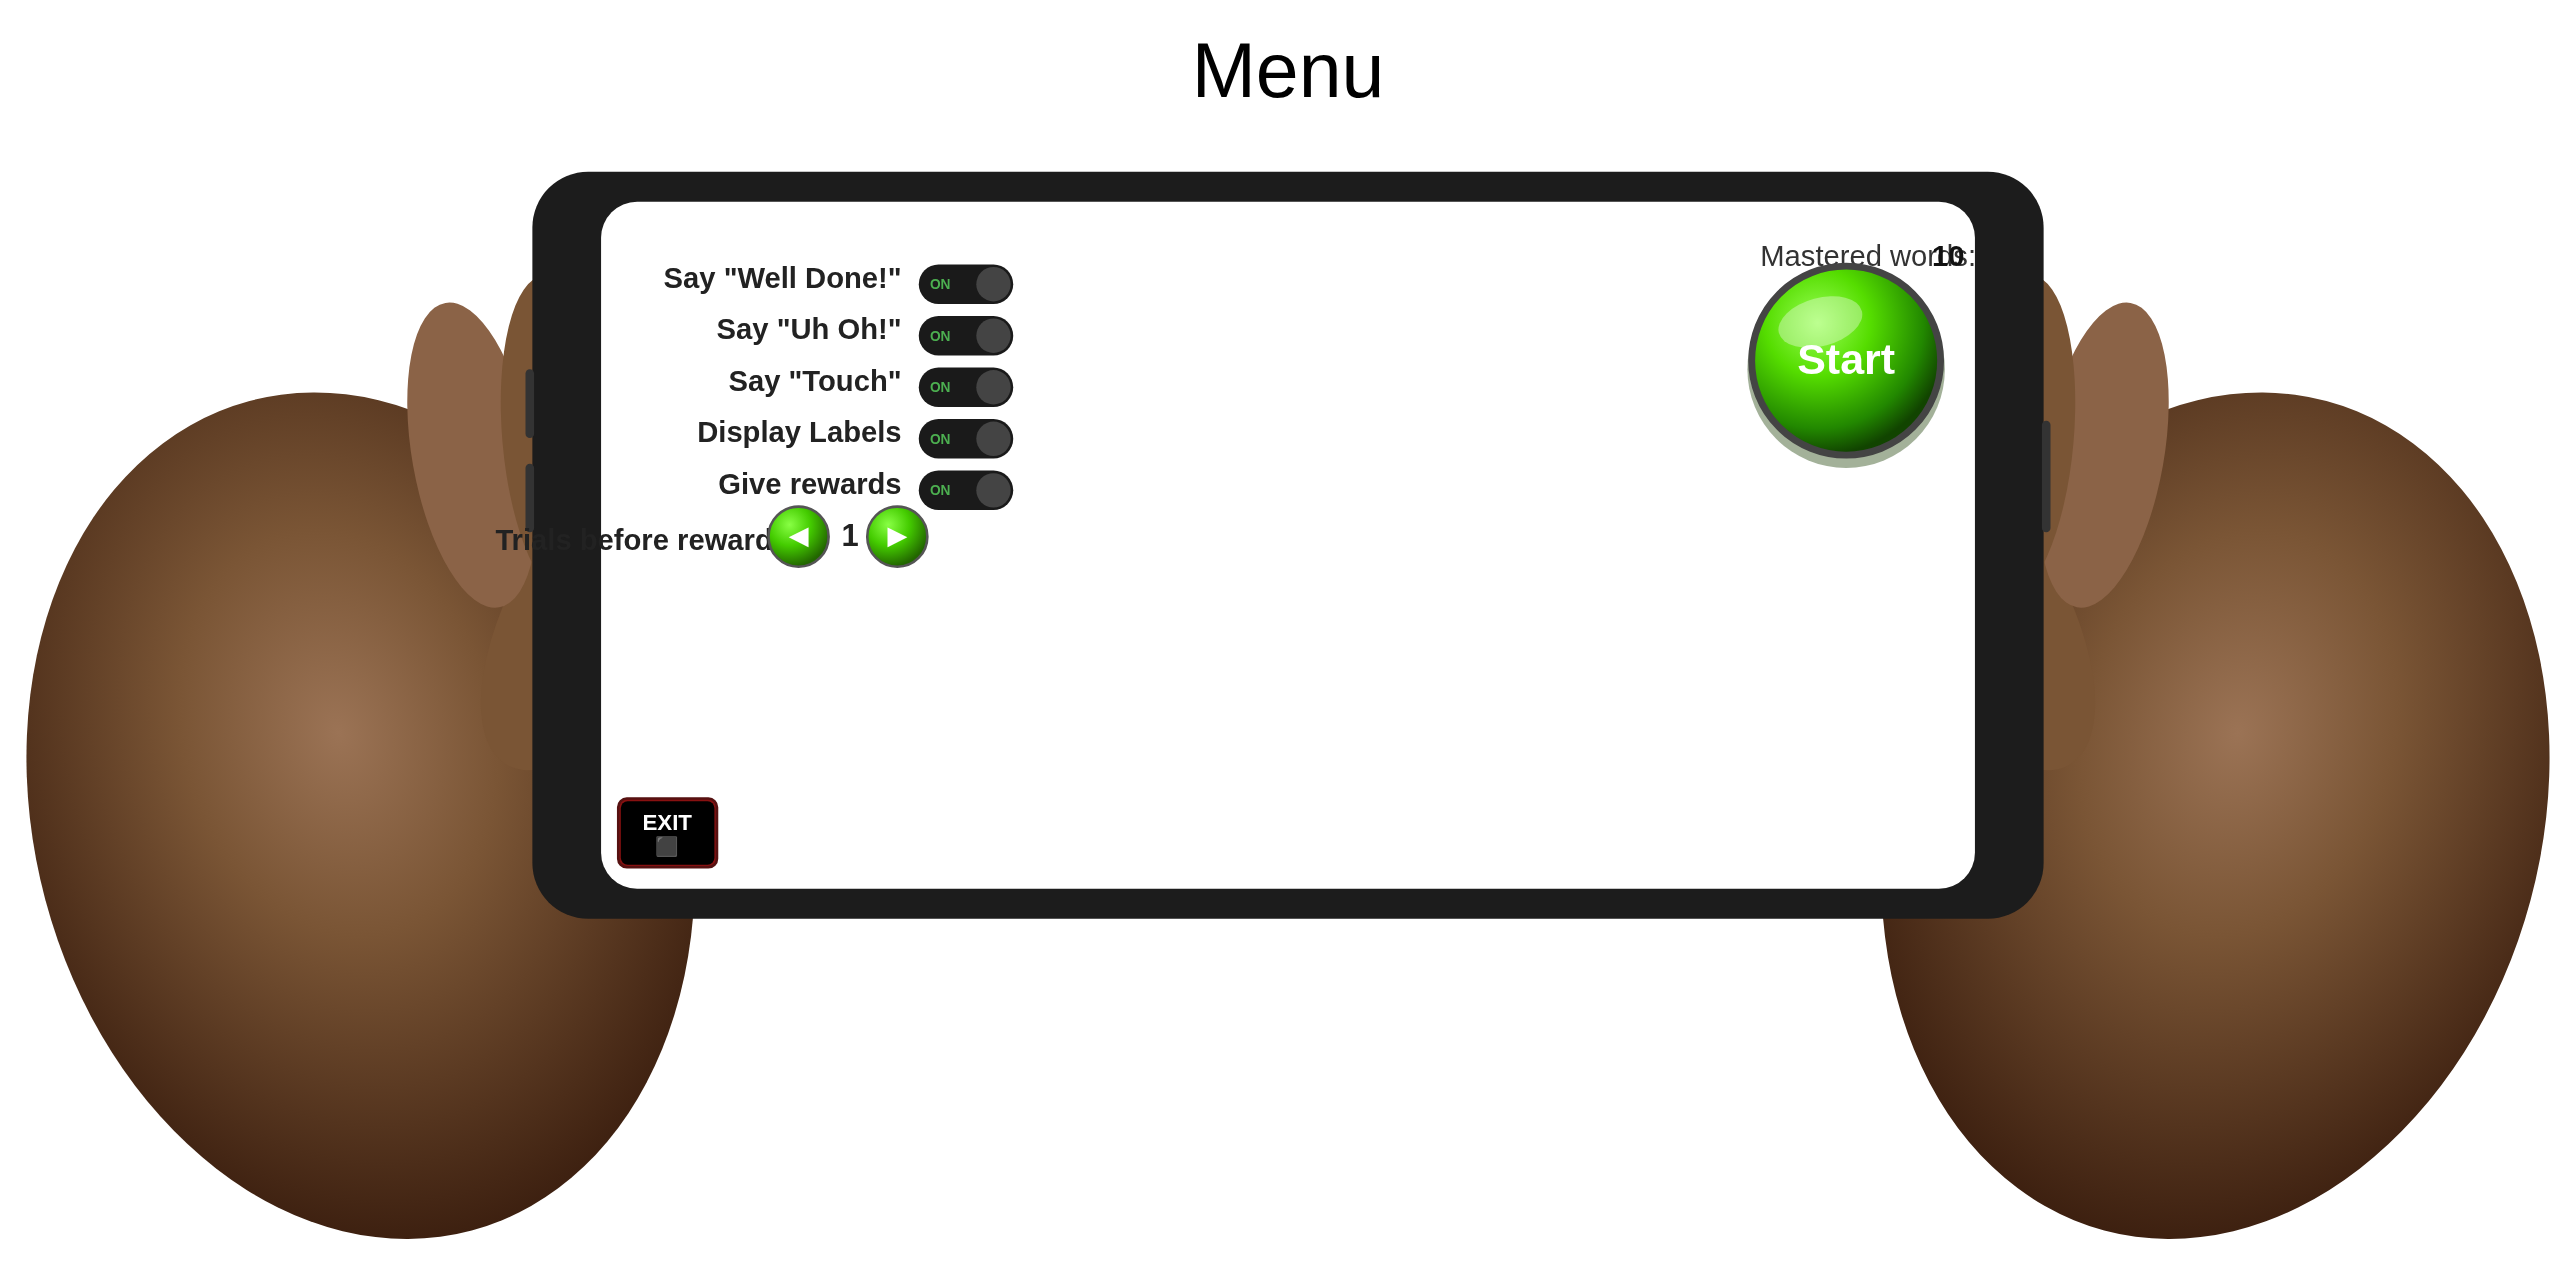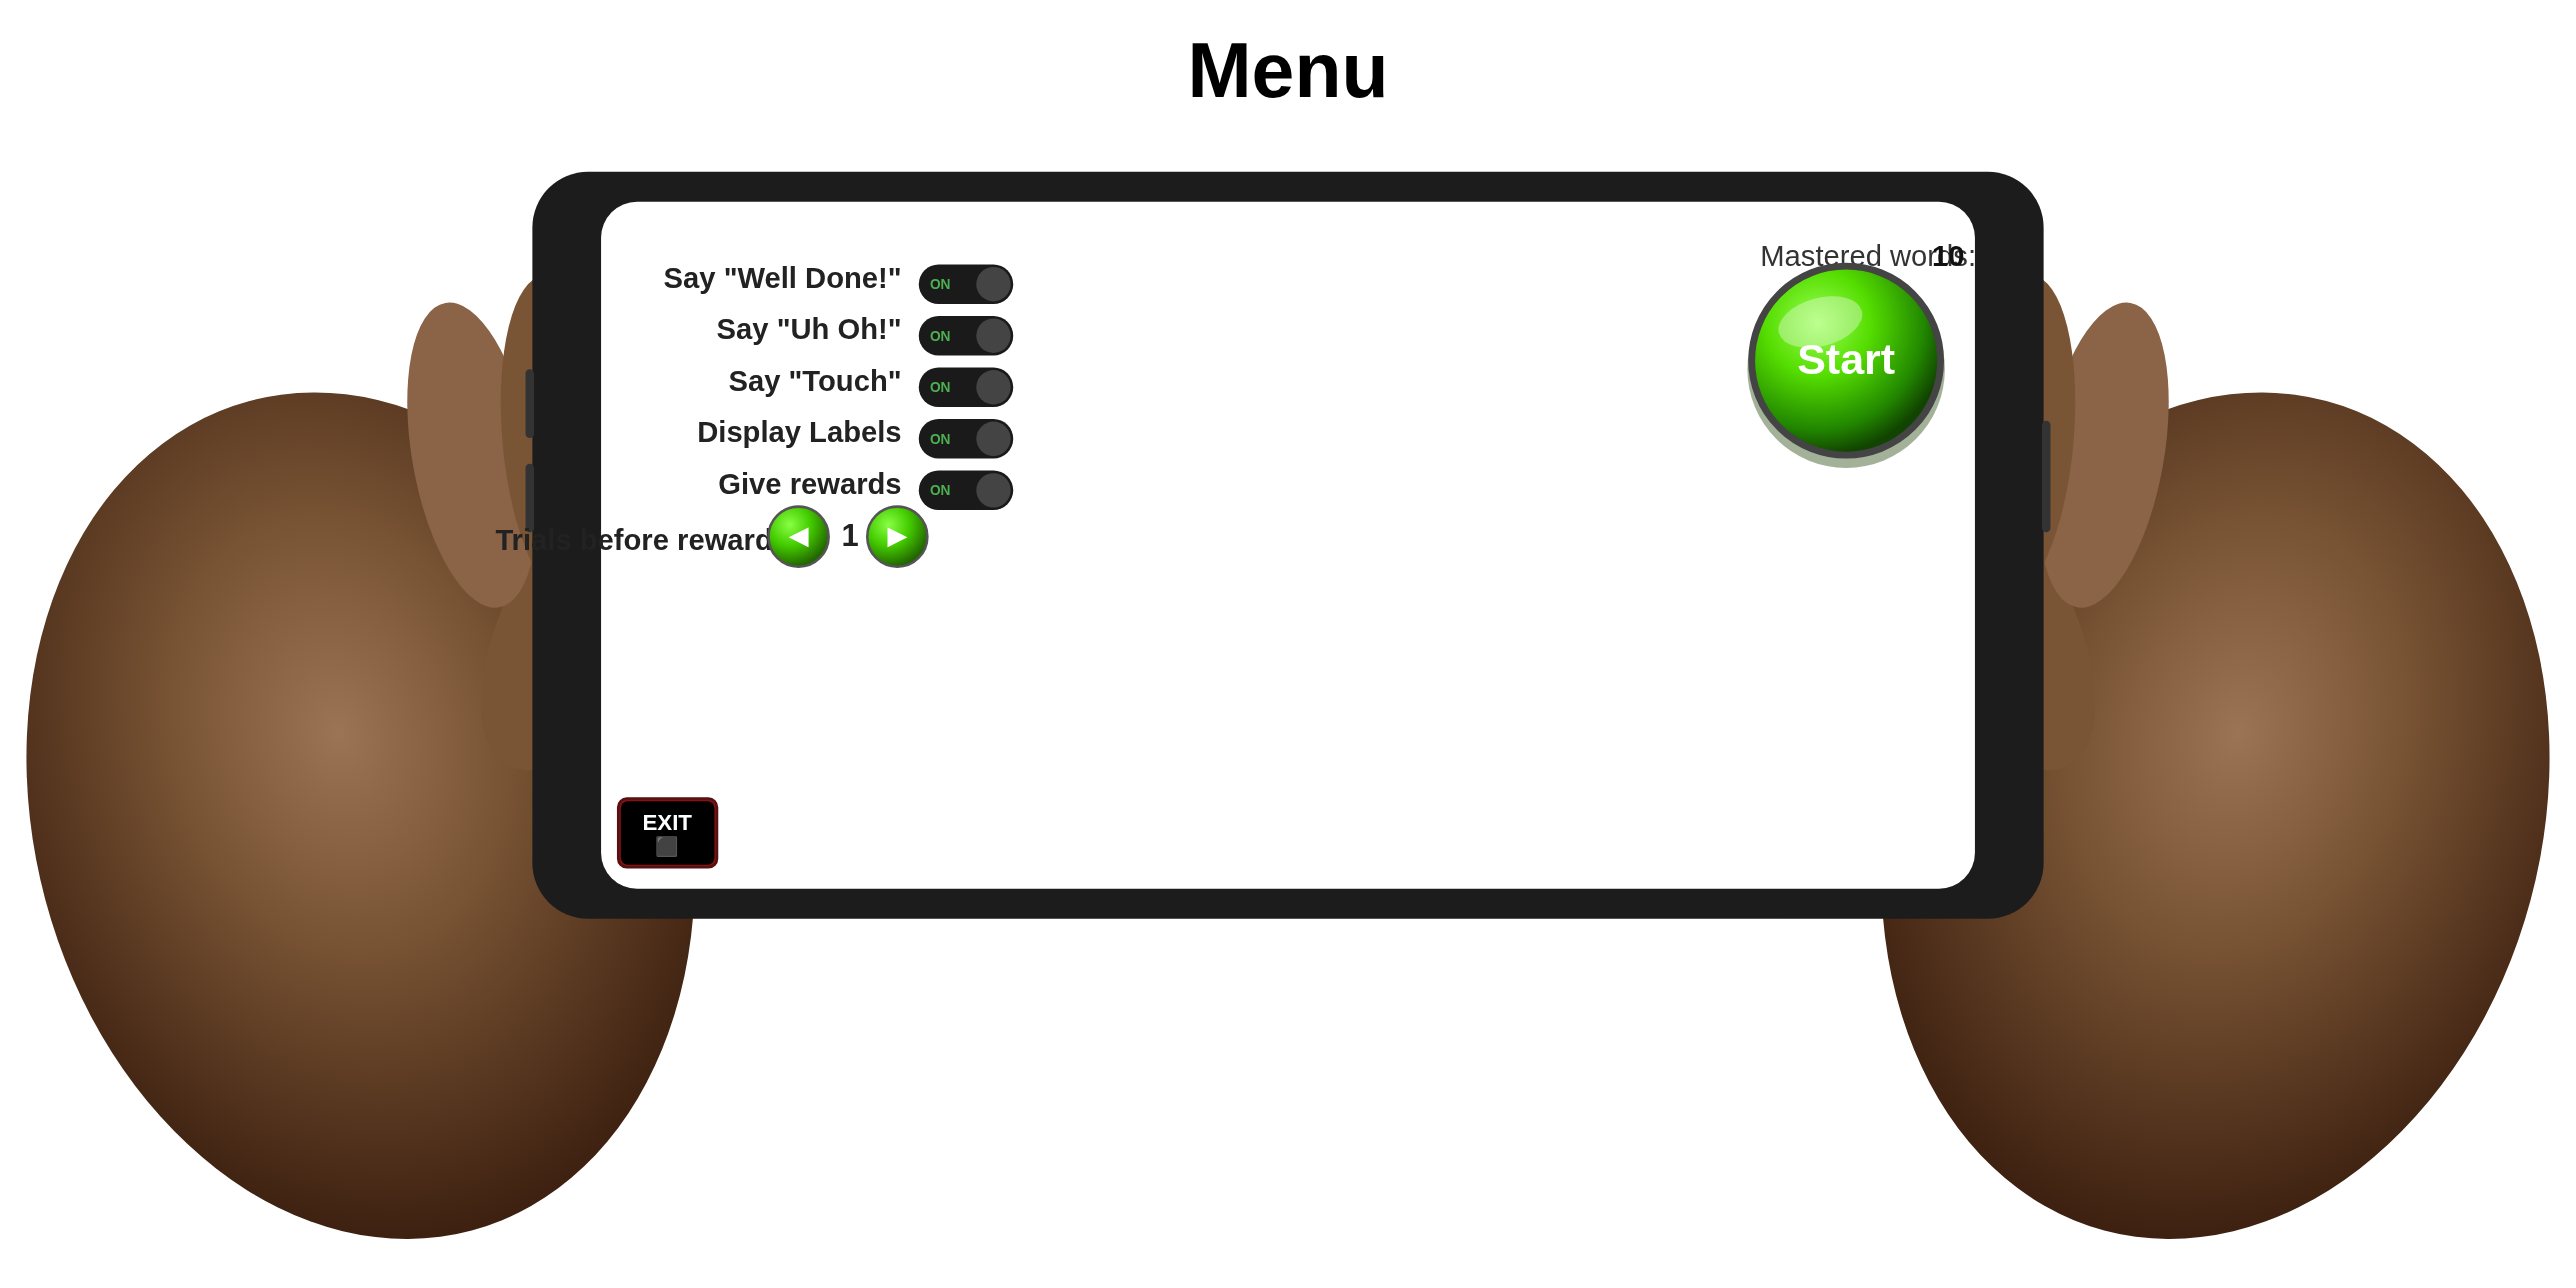--- a/index.html
+++ b/index.html
@@ -14,21 +14,21 @@
     }
 
     
     .page-title {
       position: absolute;
       top: 26px;
       left: 0;
       right: 0;
       text-align: center;
       font-size: 77px;
-      font-weight: bold;
+      font-weight: normal;
       color: #000;
     }
 
     
     .hands-bg {
       position: absolute;
       top: 0;
       left: 0;
       width: 100%;
       height: 100%;

